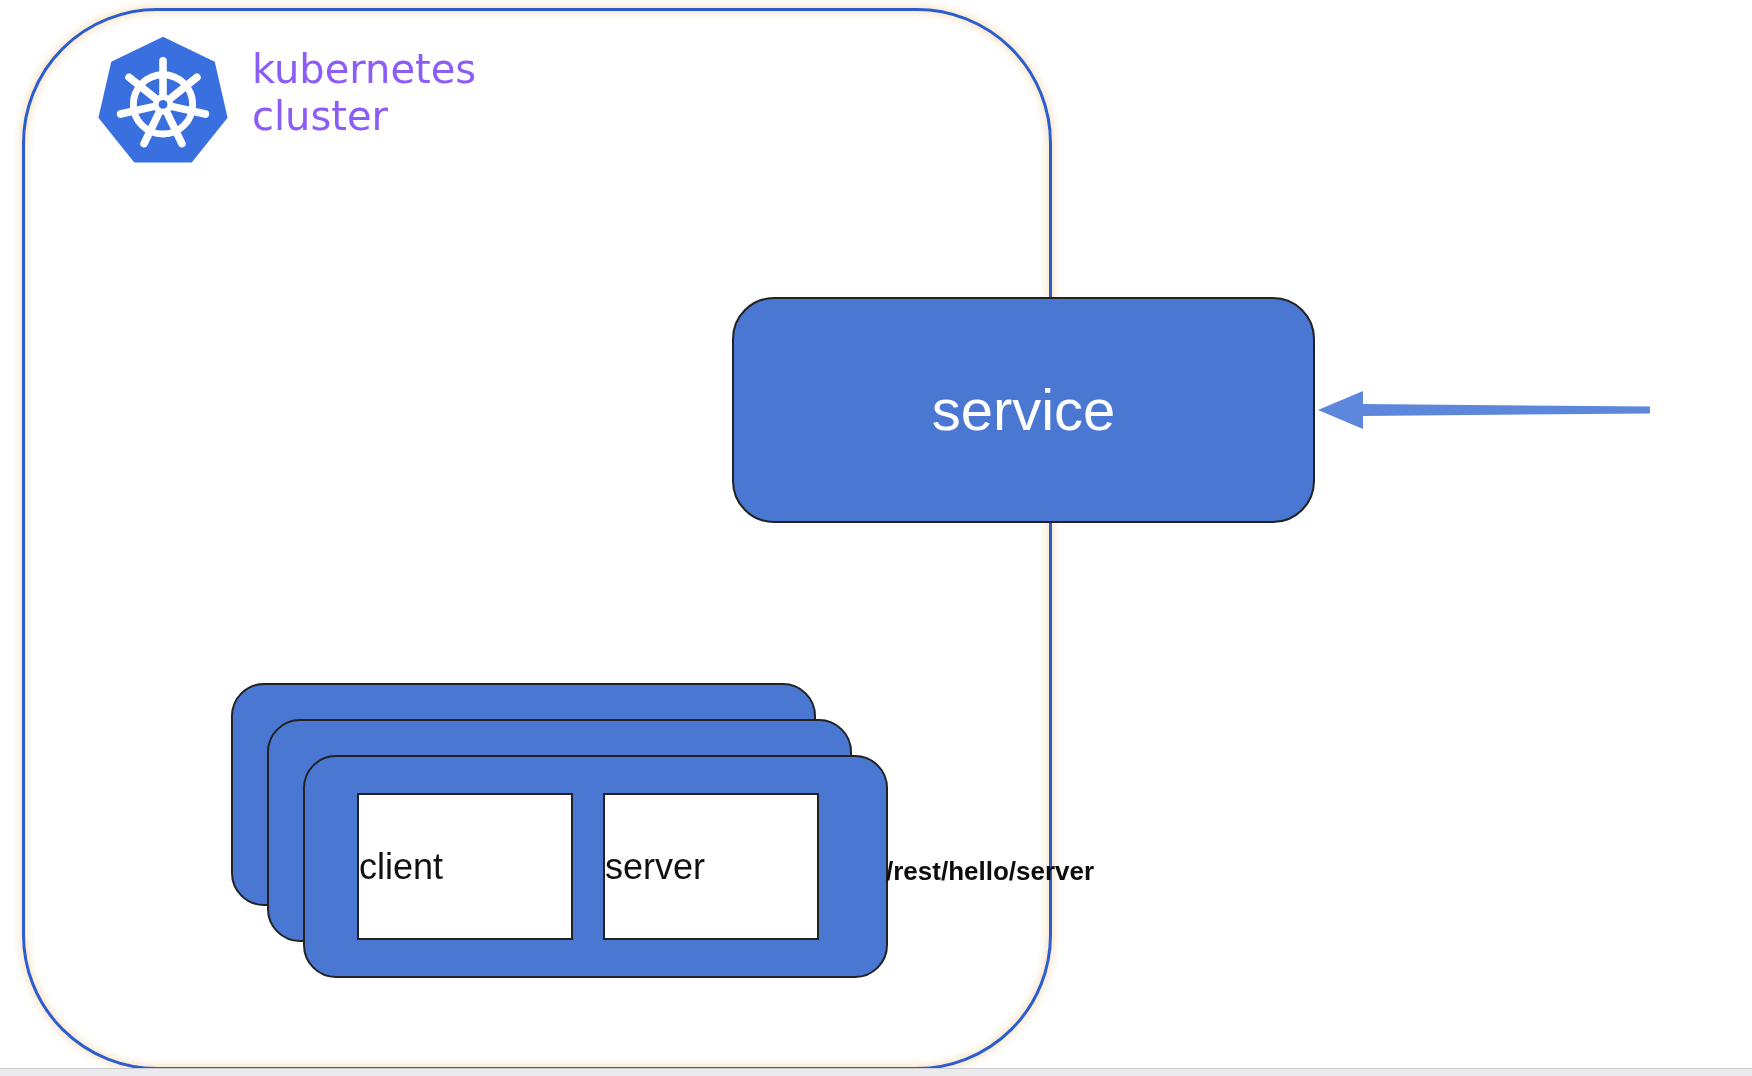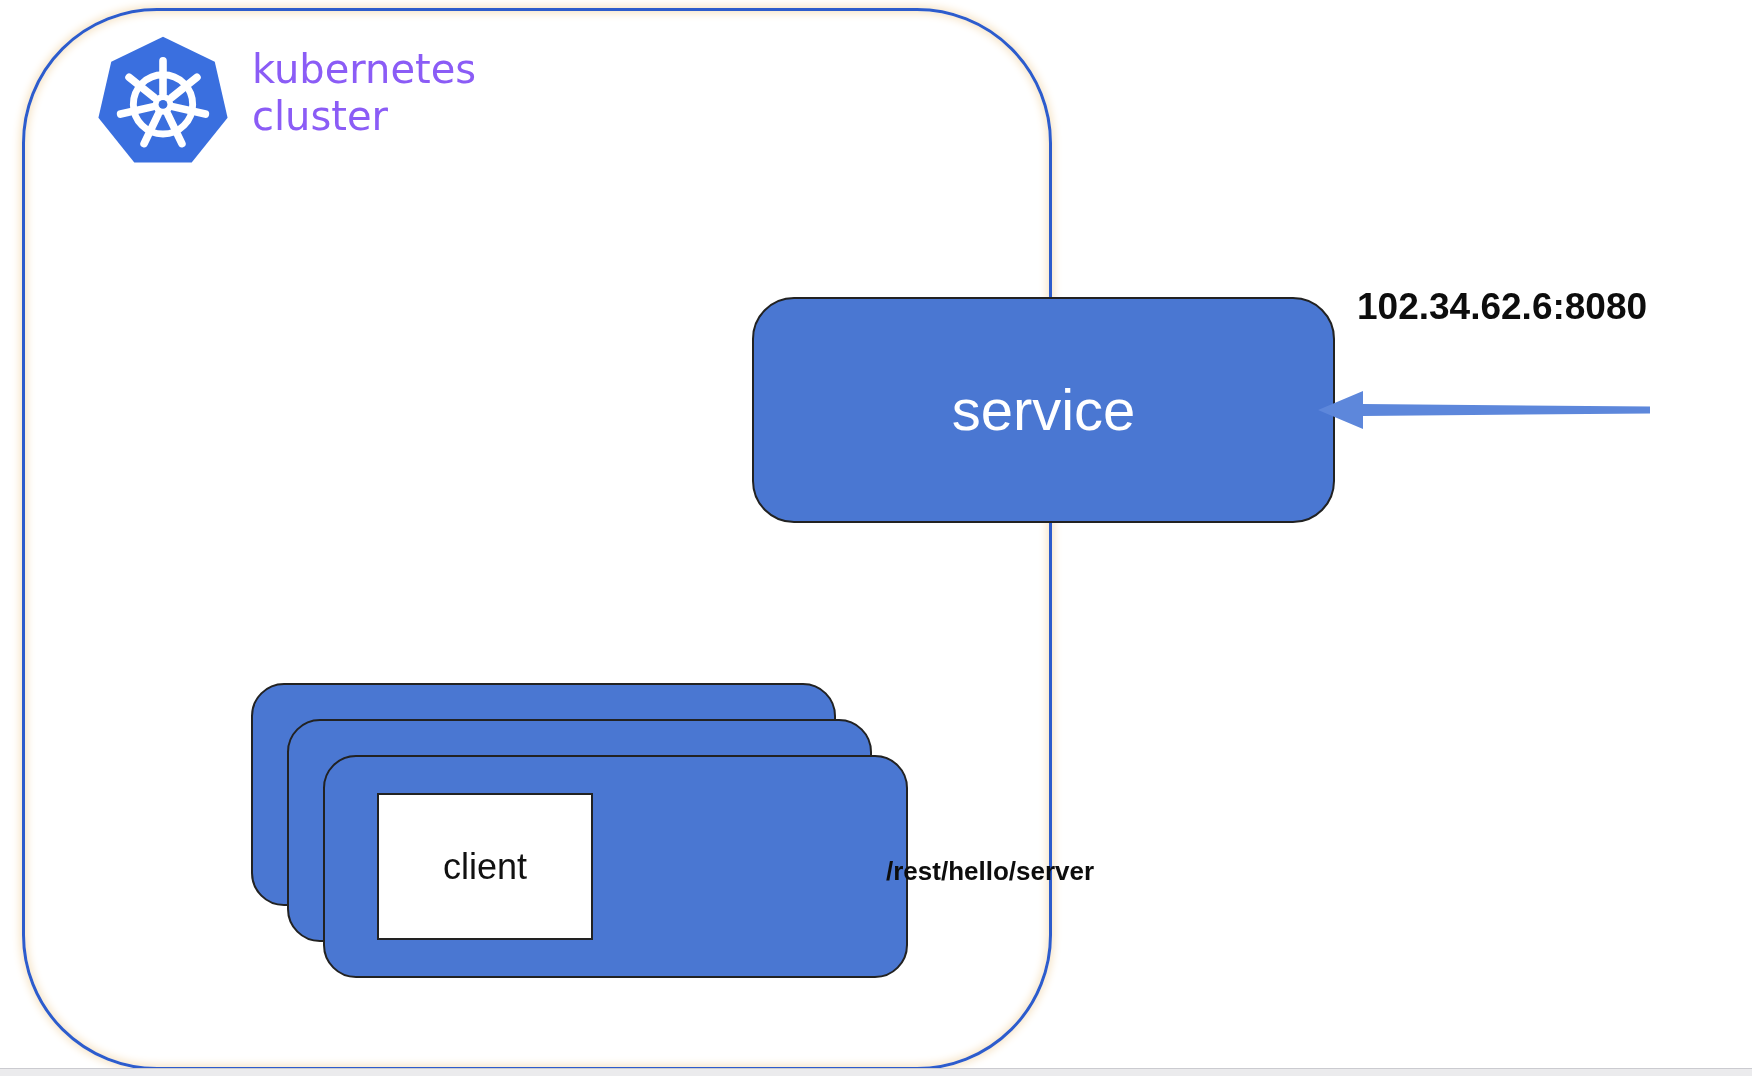--- a/index.html
+++ b/index.html
@@ -27,21 +27,20 @@
   .cluster-label{
     left:252px;top:46px;
     font-family:"DejaVu Sans", sans-serif;
     font-size:40px;line-height:47px;color:#8b5cf6;letter-spacing:0px;
   }
 
   
   .blue-node{
     background:var(--node_fill,#4a77d2);
     border:2px solid var(--node_border,#222222);
-    margin-left:20px;
   }
 
   
   .service-box{
     left:732px;top:297px;width:583px;height:226px;border-radius:42px;
     display:flex;align-items:center;justify-content:center;
   }
   .service-label{
     color:#ffffff;font-size:58px;line-height:58px;font-weight:400;
   }
@@ -58,21 +57,21 @@
   
   .pod{
     width:585px;height:223px;border-radius:33px;
   }
   .pod-back{left:231px;top:683px;}
   .pod-middle{left:267px;top:719px;}
   .pod-front{left:303px;top:755px;}
   .container-box{
     top:36px;width:216px;height:147px;
     background:#ffffff;border:2px solid var(--node_border,#222222);
-    display:flex;align-items:center;justify-content:center;
+    display:flex;align-items:center;
     font-size:36px;color:#111;
   }
   .container-client{left:52px;}
   .container-server{left:298px;}
   .server-path-label{
     left:838px;top:856px;font-weight:bold;font-size:26px;color:#0d0d0d;
     white-space:nowrap;z-index:6;margin-left:48px;
   }
 
   
@@ -108,30 +107,32 @@
 <div class="abs cluster-label z2">
   <div>kubernetes</div>
   <div>cluster</div>
 </div>
 
 <div class="abs blue-node service-box z3">
   <span class="service-label">service</span>
 </div>
 
 <div class="abs endpoint-text z4">
-  <div>102.34.62.6:8080</div>
 </div>
 
 <svg class="abs request-arrow z4" viewBox="0 0 350 54">
   <path class="arrow-shape" d="M10 27 L55 8 L55 21 L342 23.5 L342 30.5 L55 33 L55 46 Z"></path>
 </svg>
 
 <div class="abs blue-node pod pod-back z2"></div>
 <div class="abs blue-node pod pod-middle z3"></div>
 <div class="abs blue-node pod pod-front z4">
   <div class="abs container-box container-client">
     <span>client</span>
   </div>
+  <div class="abs container-box container-server">
+    <span>server</span>
+  </div>
 </div>
 
 <div class="abs server-path-label">/rest/hello/server</div>
 
 <div class="abs bottom-strip z5"></div>
 
 </body></html>

